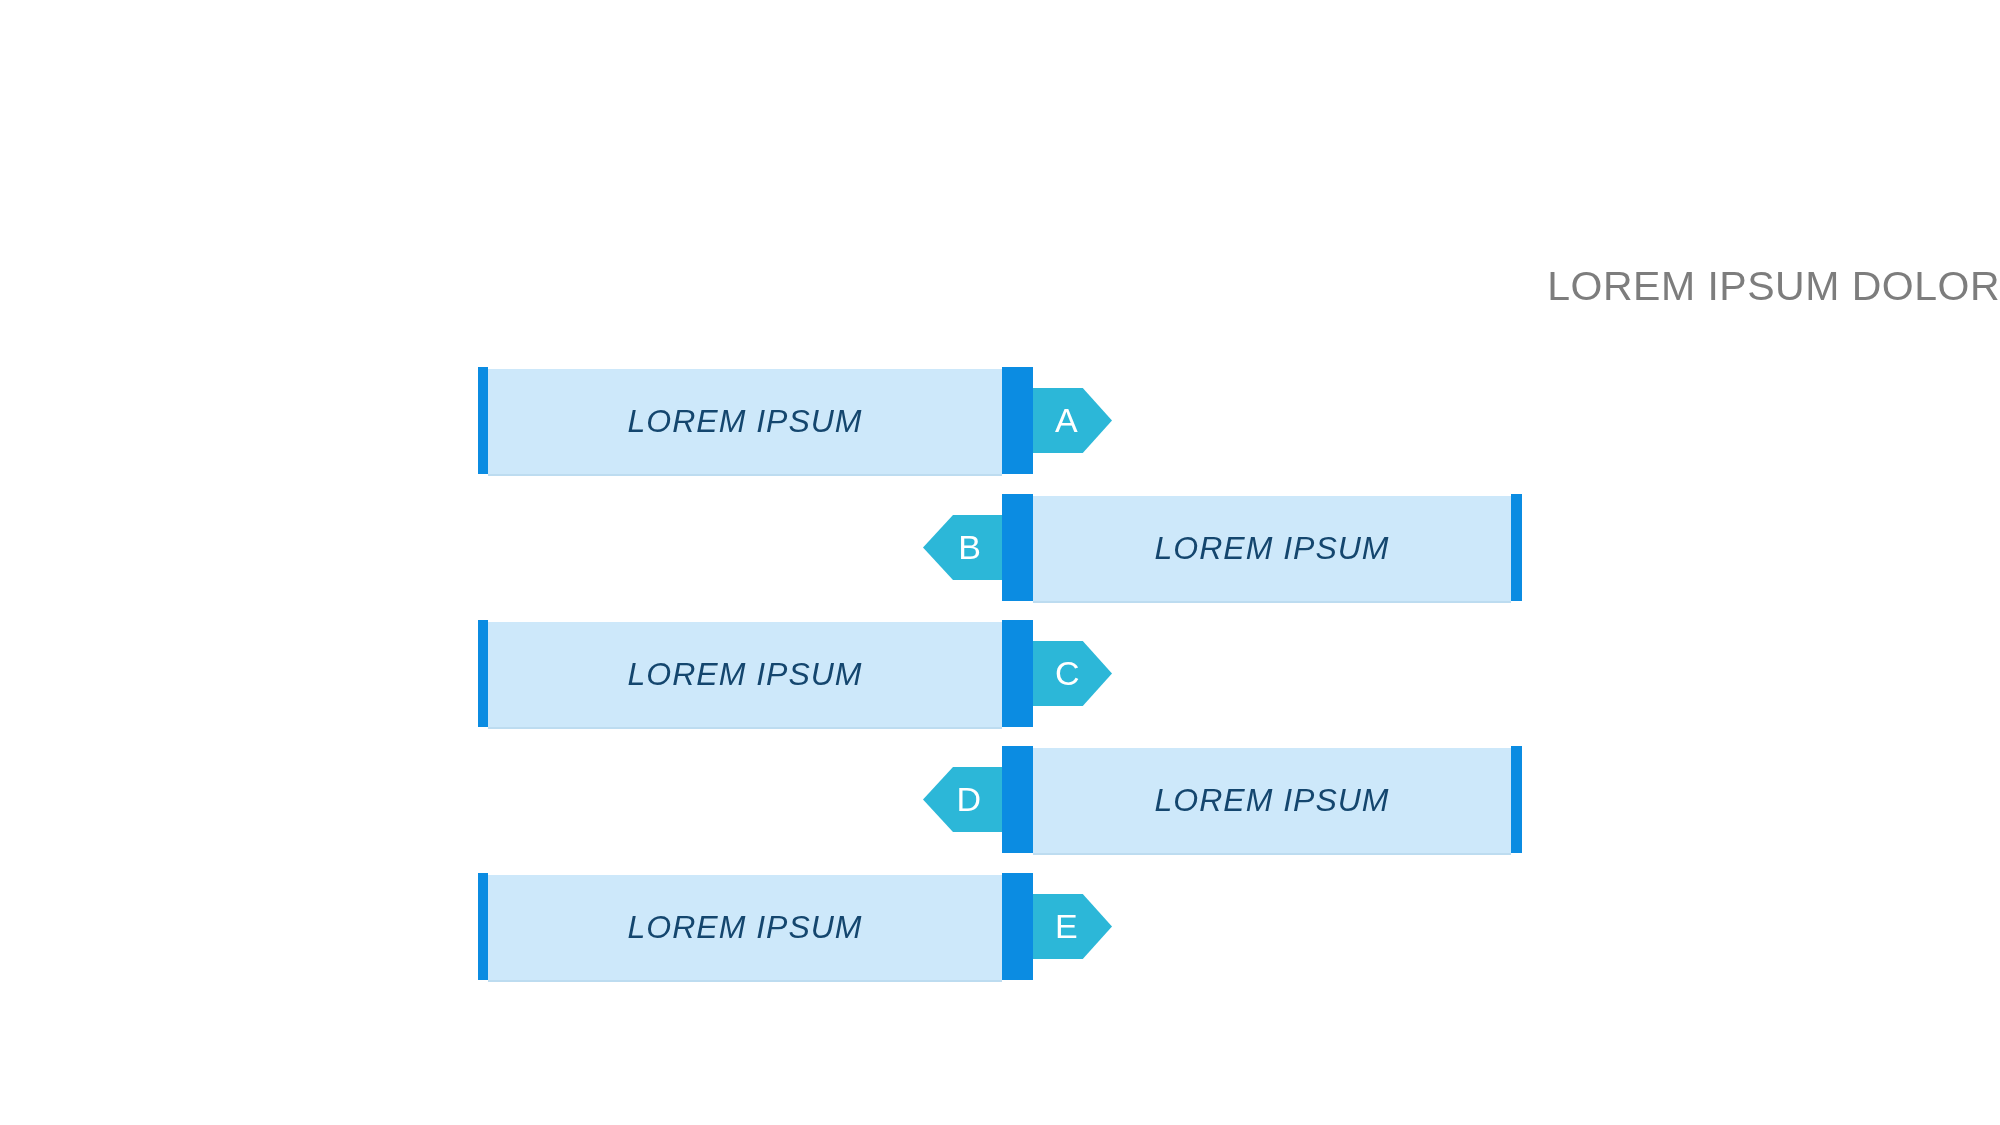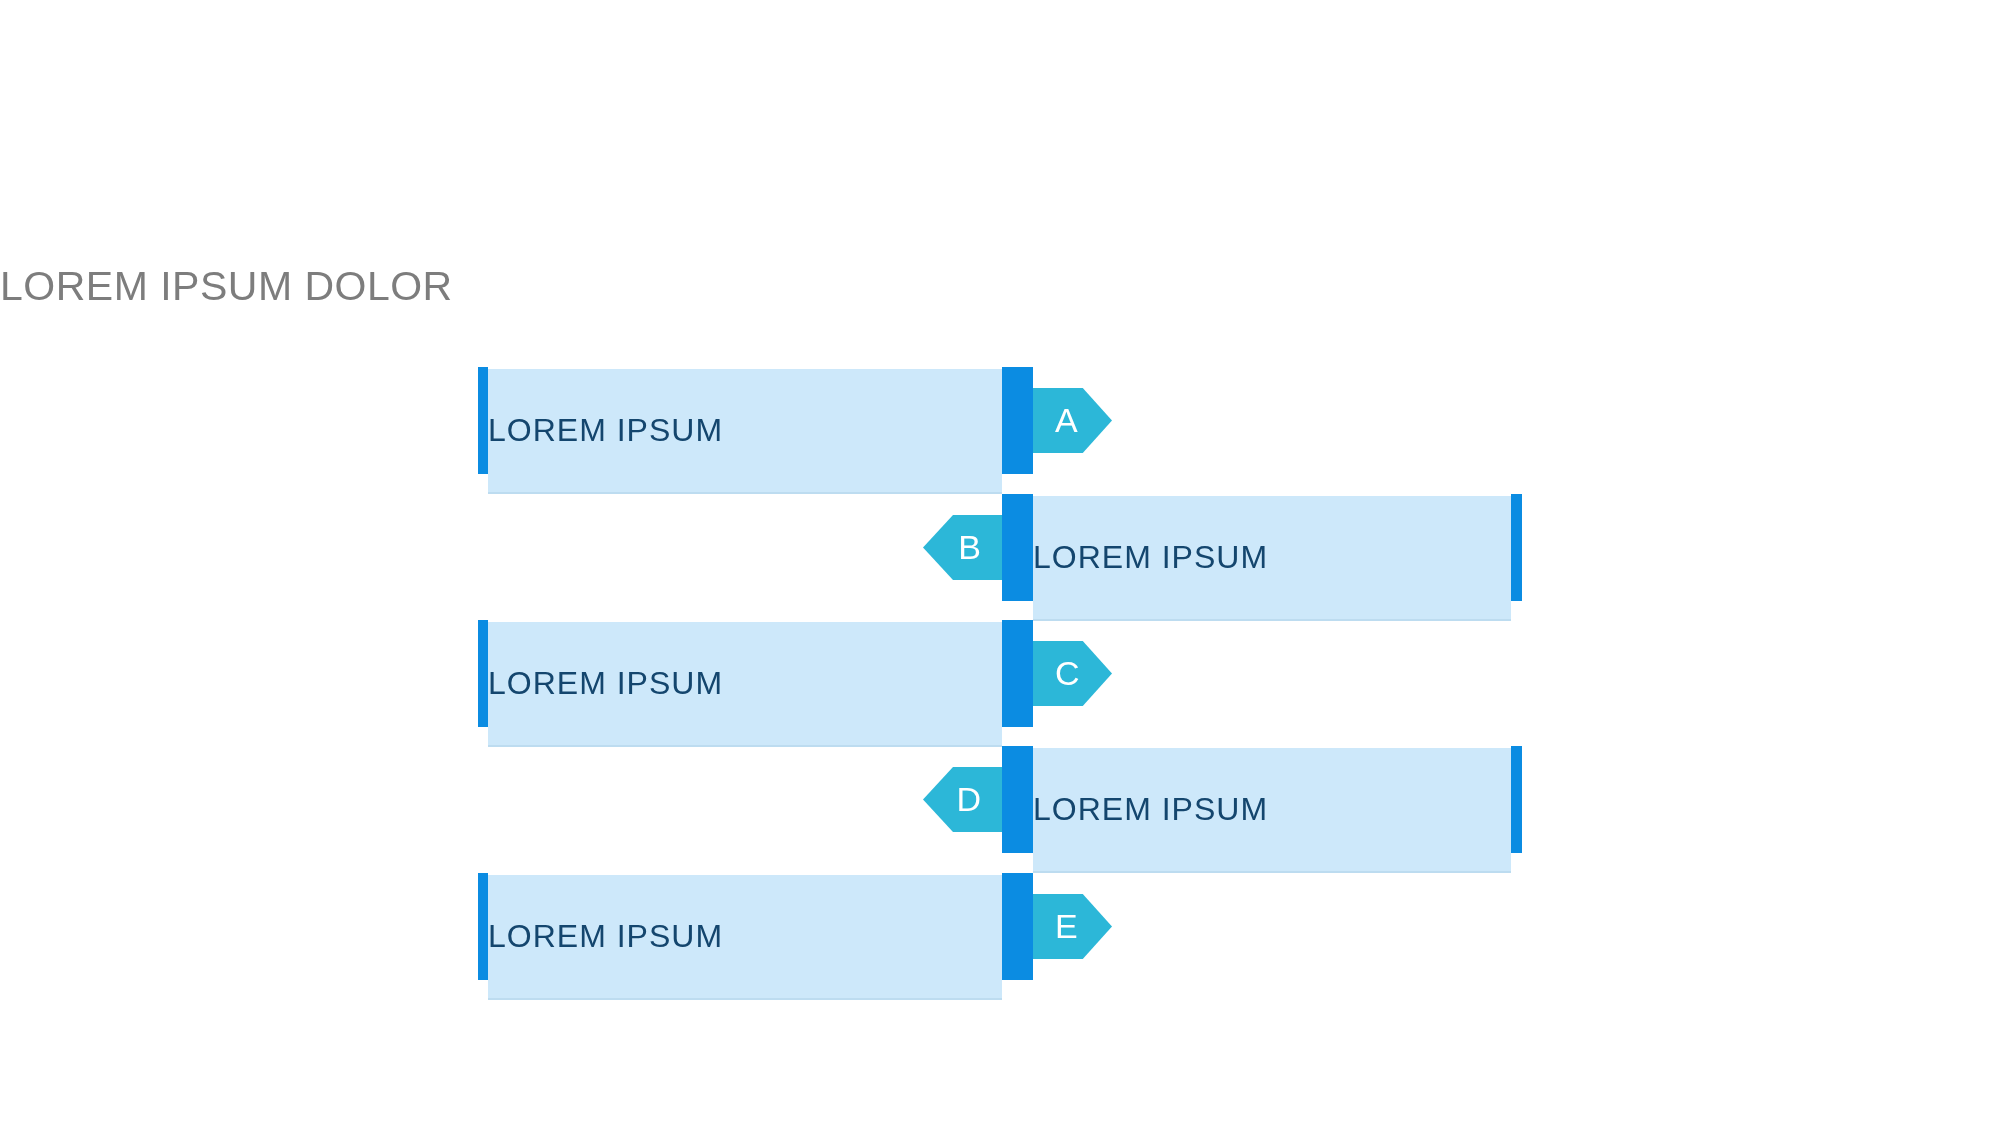--- a/index.html
+++ b/index.html
@@ -13,25 +13,25 @@
   }
   .canvas {
     position: relative;
     width: 2000px;
     height: 1125px;
     background: var(--background, #ffffff);
   }
   .title {
     position: absolute;
     left: 0;
-    right: 8px;
+    right: 0;
     top: 258px;
     height: 56px;
     line-height: 56px;
-    text-align: left;
+    text-align: right;
     font-size: 41px;
     font-weight: 400;
     letter-spacing: 0.5px;
     color: var(--title-text, #7d7d7d);
   }
   .row {
     position: absolute;
     left: 0;
     width: 2000px;
     height: 103px;
@@ -48,27 +48,28 @@
     height: 107px;
     width: 10px;
     background: var(--accent-blue, #0b8ce2);
   }
   .row.right .edge-accent { left: 478px; }
   .row.left  .edge-accent { left: 1511px; width: 11px; }
 
   .label-bar {
     position: absolute;
     top: 0;
-    height: 125px;
+    height: 107px;
     background: var(--bar-fill, #cde8fa);
     border-bottom: 2px solid #bddcf0;
     box-sizing: border-box;
     display: flex;
     align-items: center;
-    justify-content: flex-start;
+    justify-content: center;
+    font-style: italic;
   }
   .row.right .label-bar { left: 488px; width: 514px; }
   .row.left  .label-bar { left: 1033px; width: 478px; }
 
   .bar-label {
     font-size: 32px;
     font-weight: 400;
     letter-spacing: 1px;
     color: var(--bar-text, #14466e);
   }

